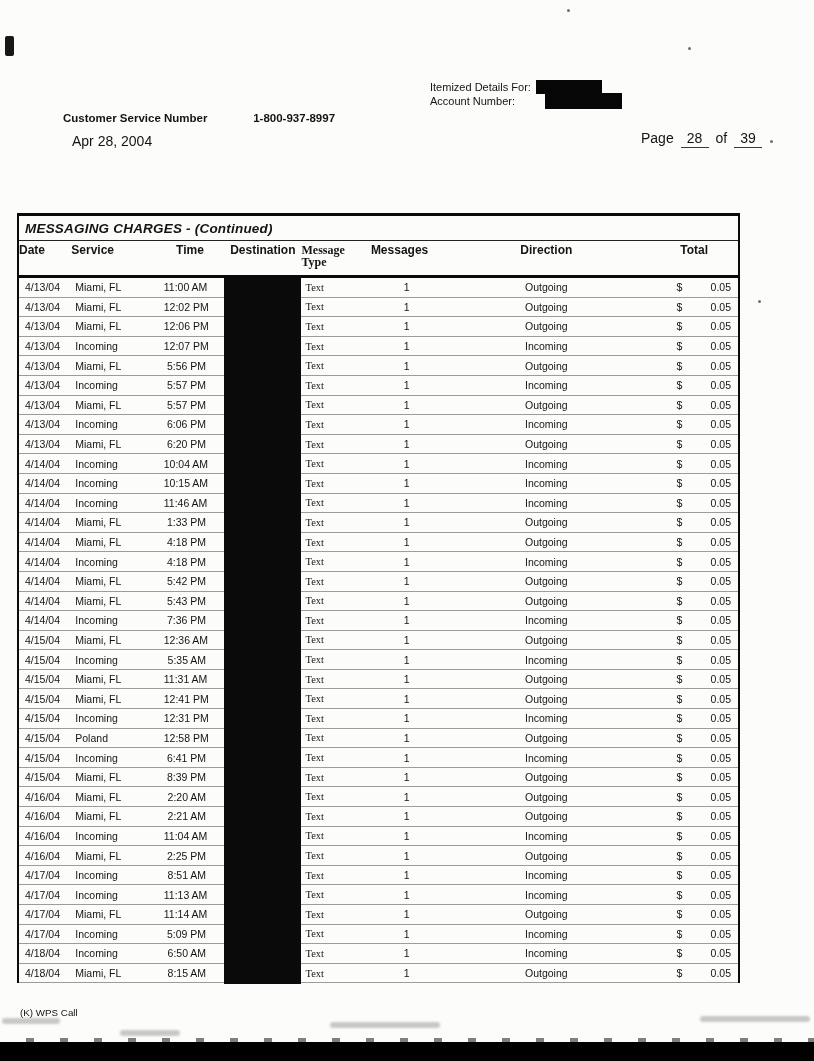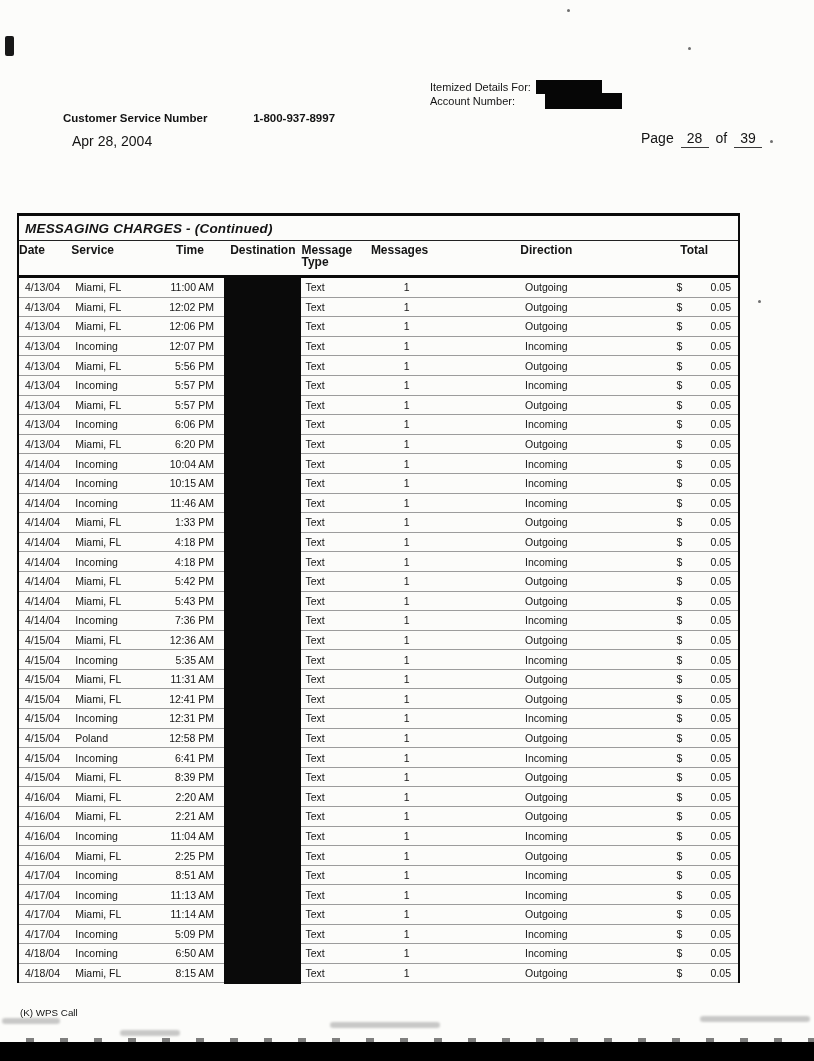--- a/index.html
+++ b/index.html
@@ -63,24 +63,24 @@
     font-size: 10.5px;
     height: 16.6px;
     padding: 1px 4px;
     border-bottom: 1px solid #9c9c9c;
     overflow: hidden;
     white-space: nowrap;
     vertical-align: middle;
   }
   .c-date  { text-align: left; padding-left: 6px; }
   .c-service { text-align: left; }
-  .c-time  { text-align: right; padding-right: 10px; }
+  .c-time  { text-align: right; padding-right: 18px; }
   th.c-time { text-align: center; padding-right: 4px; }
   .c-dest  { text-align: center; }
-  .c-type  { text-align: left; }
+  .c-type  { text-align: left; font-family: Liberation Serif, serif; }
   .c-msgs  { text-align: center; }
   th.c-msgs { text-align: left; }
   .c-dir   { text-align: center; }
   .c-total { text-align: right; }
   th.c-total, th.c-dest, th.c-dir { text-align: center; }
   .cur { float: left; padding-left: 22px; }
   .amt { padding-right: 3px; }
 
   
   .dest-redaction {

